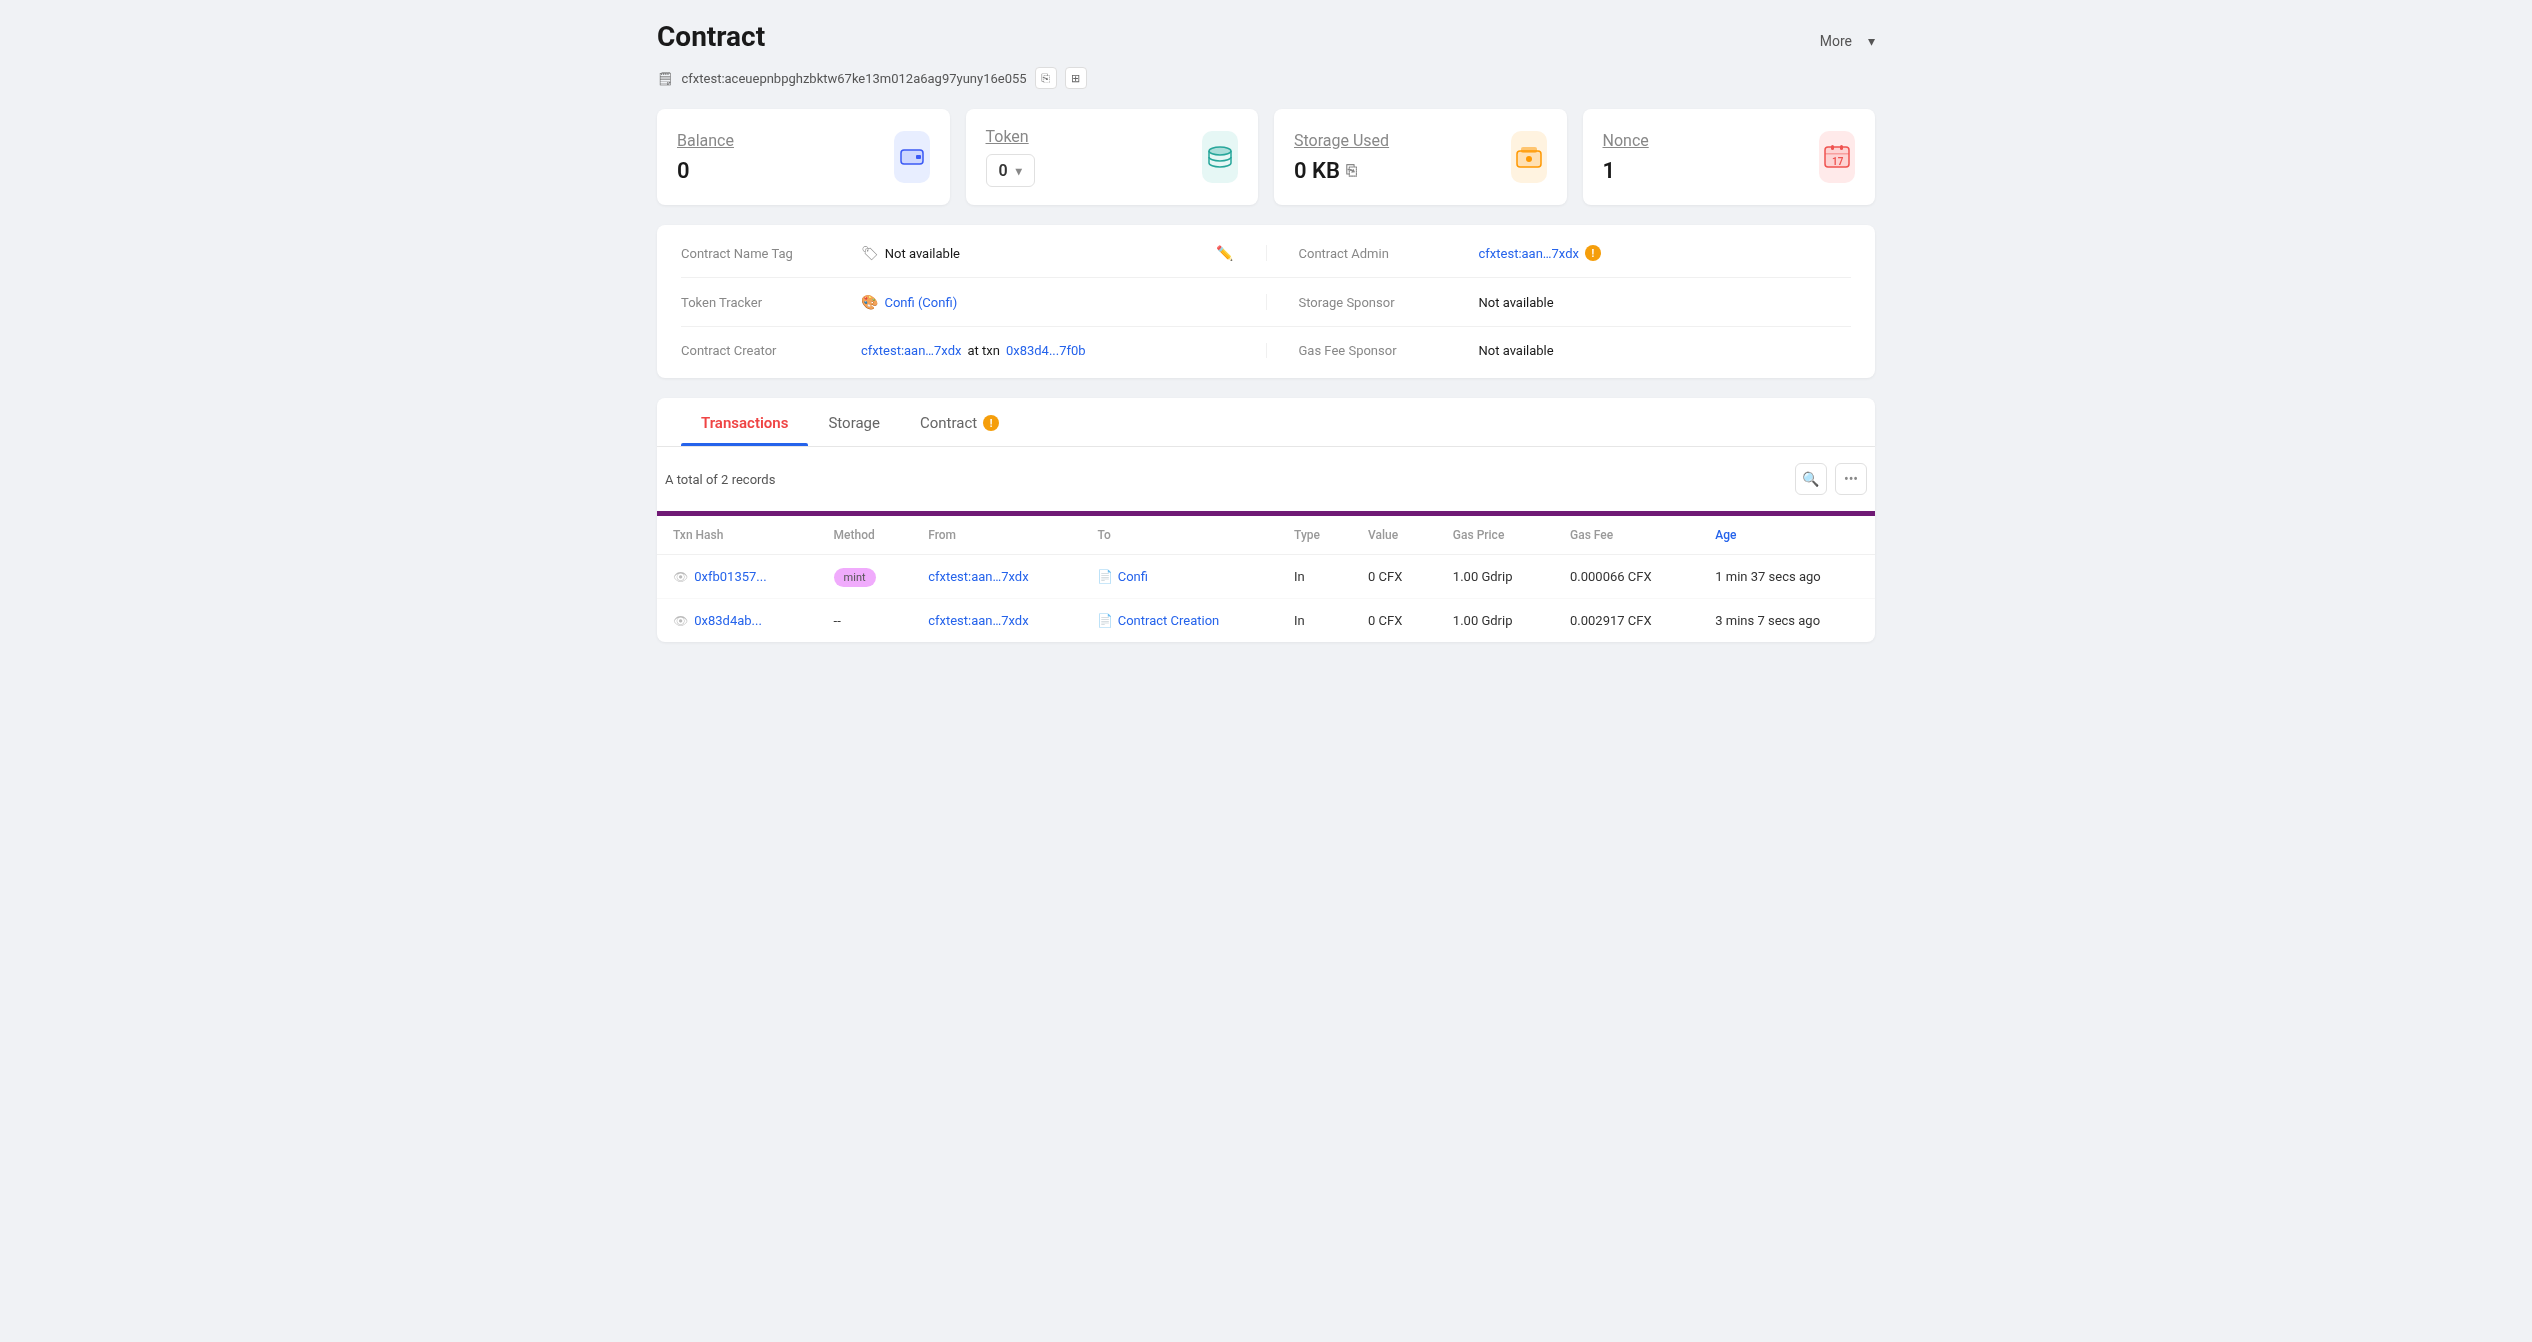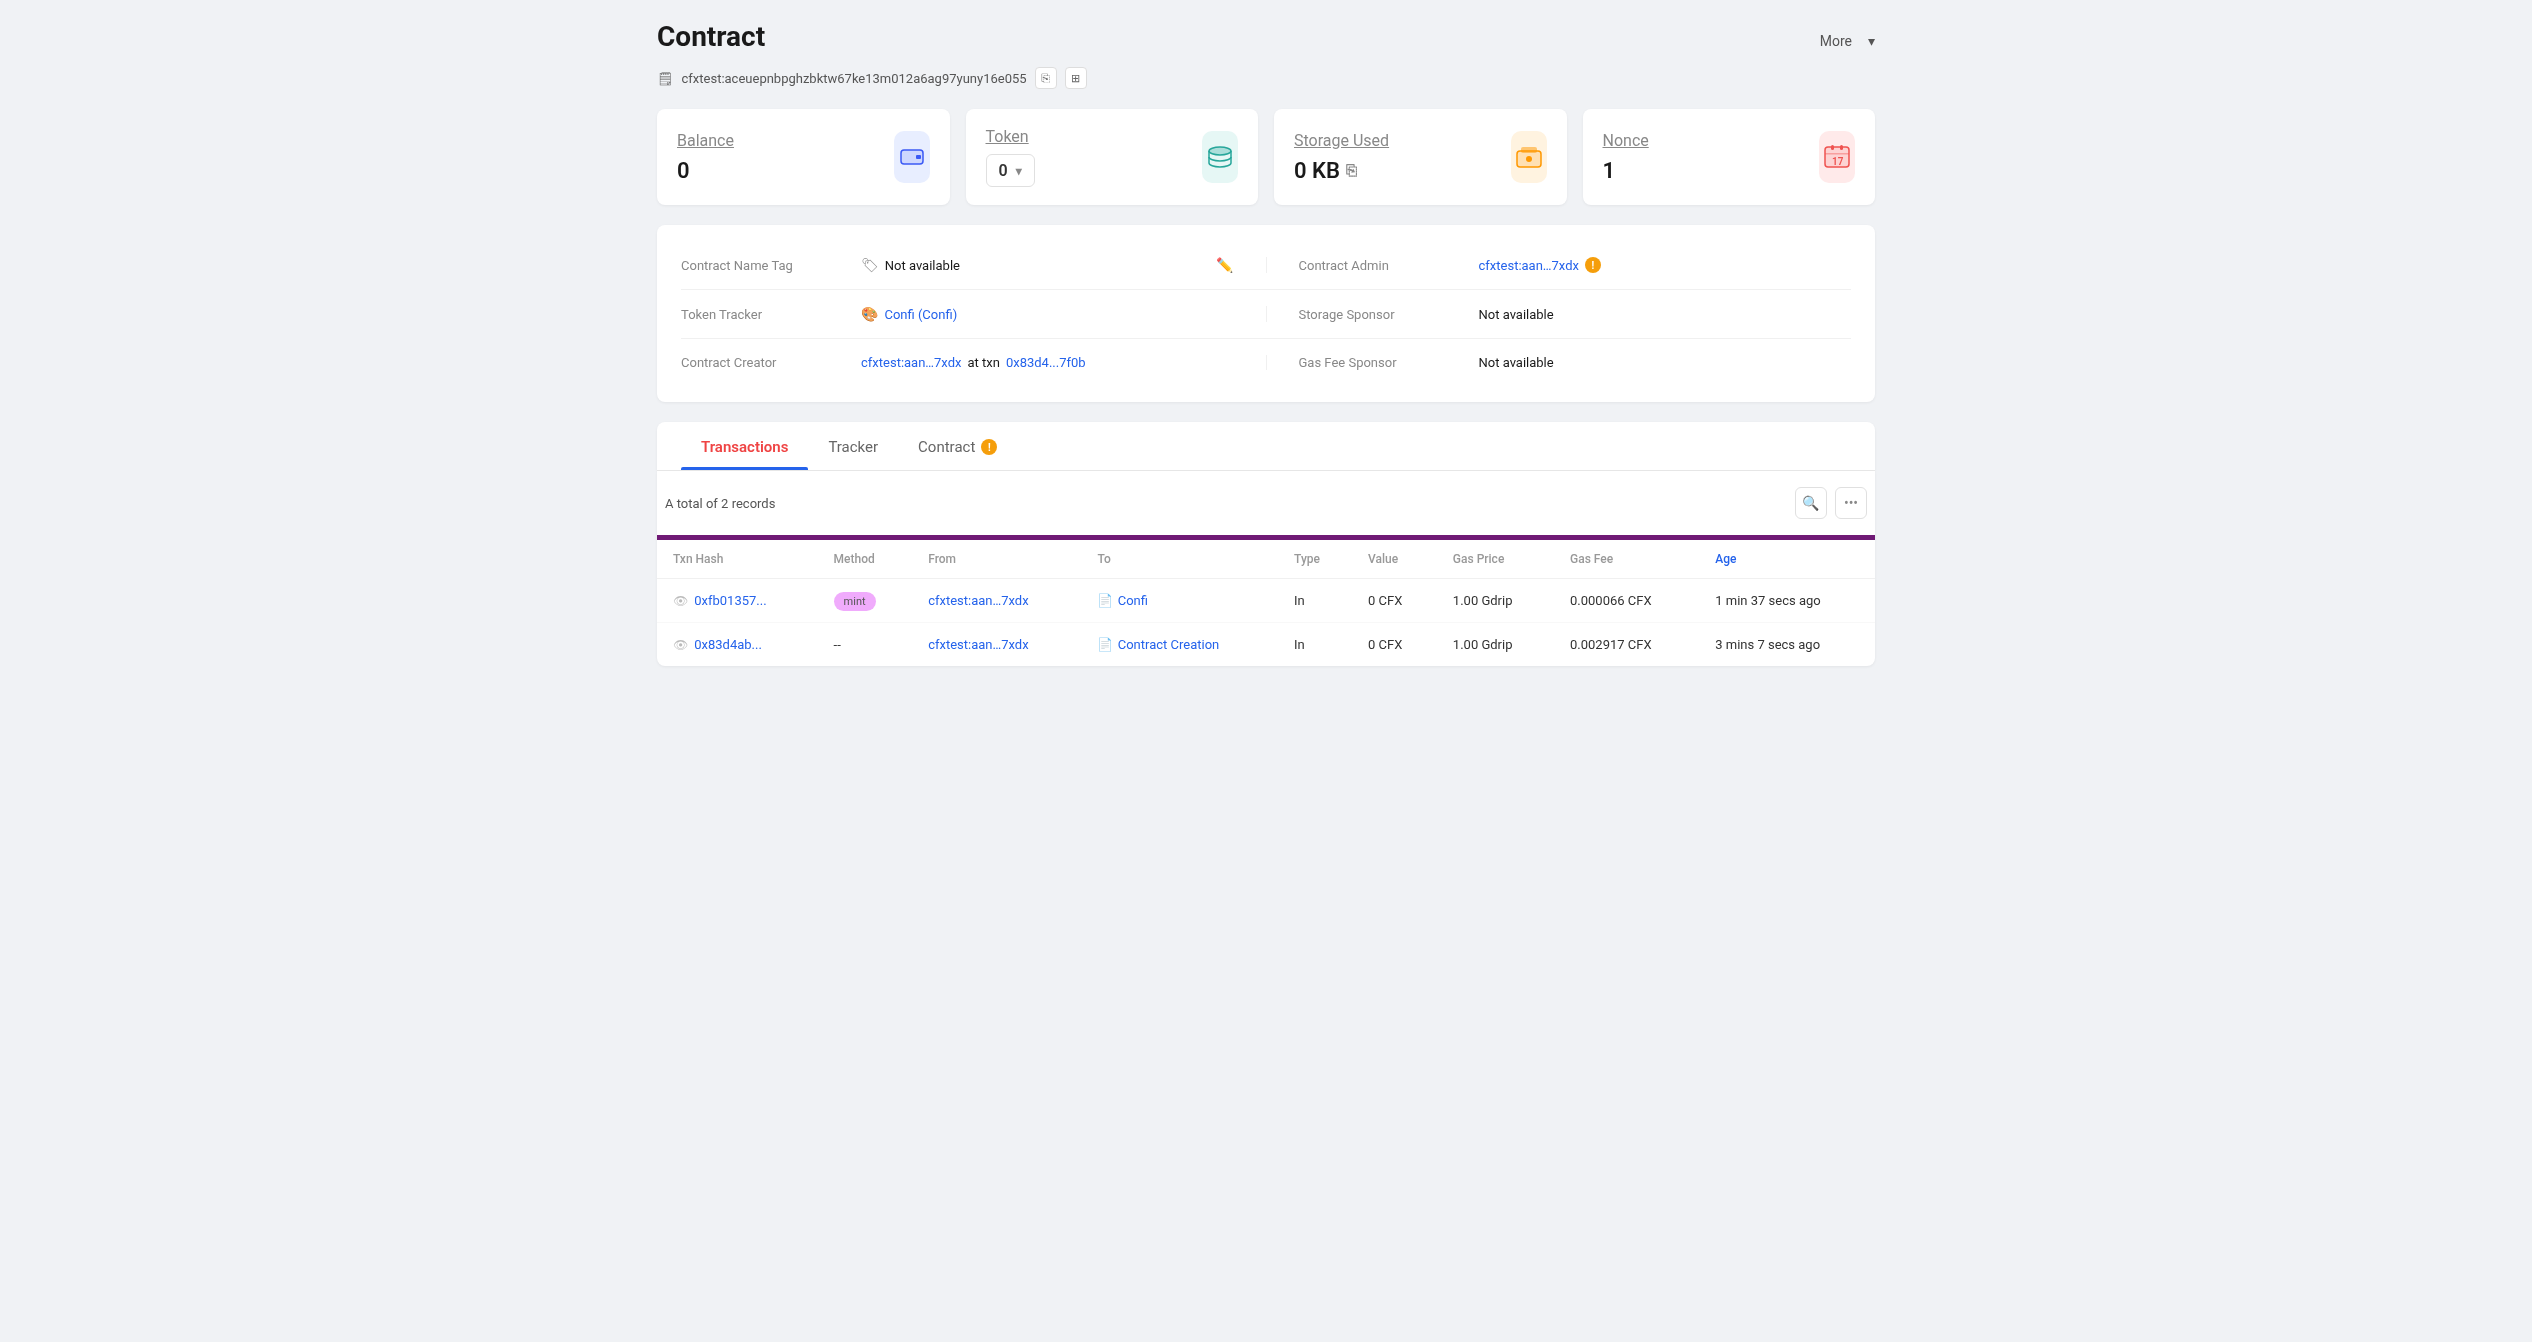--- a/index.html
+++ b/index.html
@@ -105,21 +105,21 @@
       padding: 6px 12px;
       font-size: 16px;
       font-weight: 600;
       cursor: pointer;
       background: #fff;
     }
     .chevron { font-size: 12px; color: #888; }
     .info-panel {
       background: #fff;
       border-radius: 8px;
-      padding: 16px 24px;
+      padding: 4px 24px;
       margin-bottom: 20px;
       box-shadow: 0 1px 3px rgba(0,0,0,0.06);
     }
     .info-row {
       display: flex;
       align-items: center;
       padding: 16px 0;
       border-bottom: 1px solid #f0f0f0;
       gap: 0;
     }
@@ -427,21 +427,21 @@
         <span class="info-val">Not available</span>
       </div>
     </div>
   </div>
 
   <div class="tabs-bar">
     <div class="tab active">
       <span>Transactions</span>
     </div>
     <div class="tab">
-      <span>Tracker</span>
+      <span>Storage</span>
     </div>
     <div class="tab">
       <span>Contract</span>
       <span class="warn-icon">!</span>
     </div>
   </div>
 
   <div class="table-section">
     <div class="table-header-bar">
       <span class="records-text">A total of 2 records</span>

